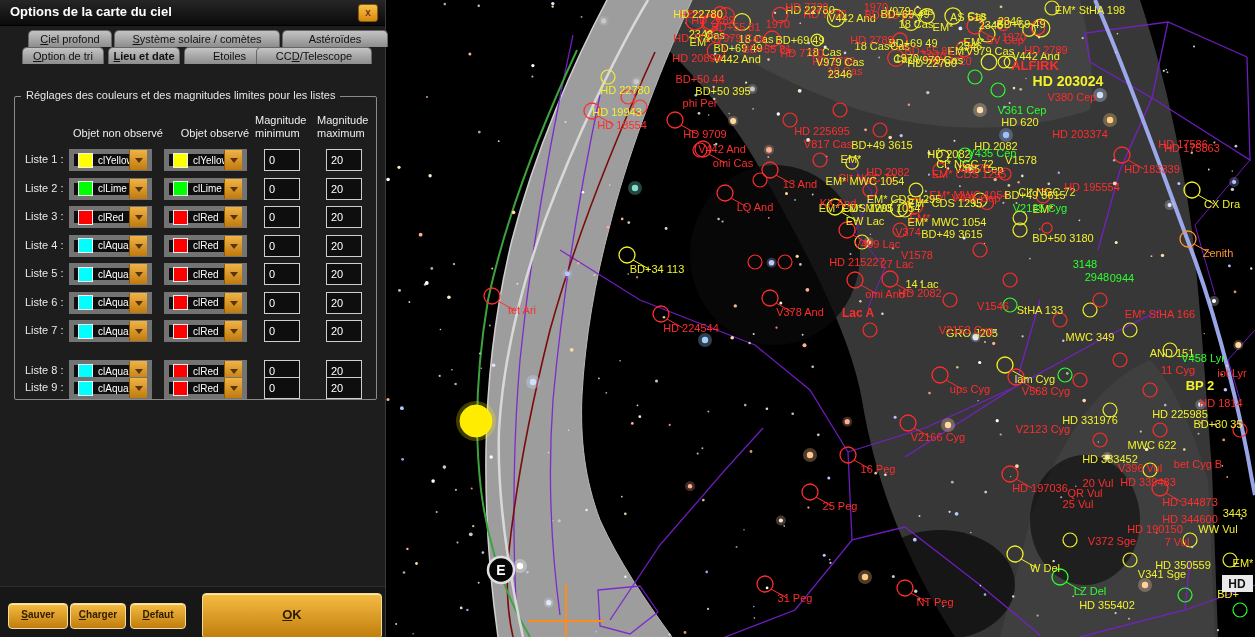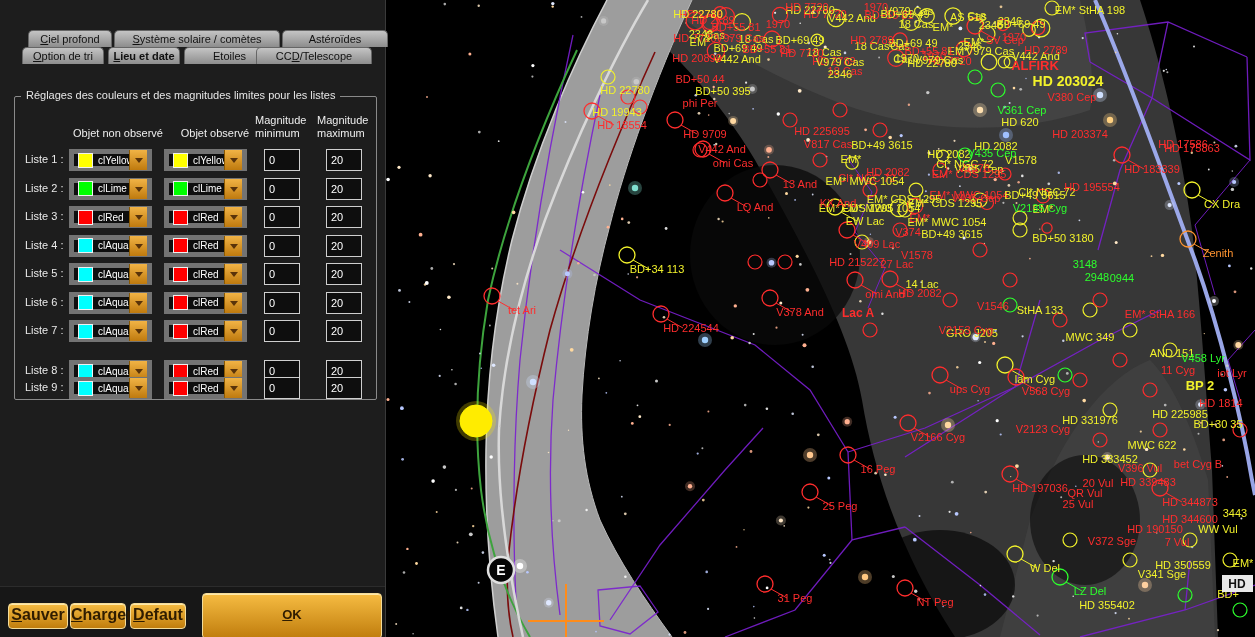--- a/index.html
+++ b/index.html
@@ -39,21 +39,21 @@
   .swatch{width:13px;height:13px;margin-left:4px;border:1px solid #f0f0f0;flex:0 0 auto;}
   .combo-text{flex:1;font-size:10px;color:#fff;padding-left:5px;white-space:nowrap;overflow:hidden;}
   .combo-btn{width:17px;height:20px;flex:0 0 auto;background:linear-gradient(#f1b345,#bf7a0e);
              border-left:1px solid #8a5800;display:flex;align-items:center;justify-content:center;}
   .combo-btn::after{content:"";width:0;height:0;border:4px solid transparent;border-top:5px solid #59330a;margin-top:5px;}
   .maginput{position:absolute;top:0;width:36px;height:22px;box-sizing:border-box;background:#0e0e0e;
             border:1px solid #cfcfcf;color:#fff;font-size:11px;padding:0 4px;font-family:"Liberation Sans",sans-serif;}
   .maginput.m1{left:249px}.maginput.m2{left:311px}
   #footer{position:absolute;left:0;bottom:0;width:100%;height:50px;background:#171717;border-top:1px solid #2c2c2c;}
   .btn{position:absolute;background:linear-gradient(#f6bc42,#c07d0d);border:1px solid #f3dc9a;
-       border-radius:4px;color:#2f1c00;font-size:16px;font-weight:bold;text-align:center;cursor:pointer;
+       border-radius:4px;color:#2f1c00;font-size:10px;font-weight:bold;text-align:center;cursor:pointer;
        box-shadow:inset 0 1px 0 #ffe9a8;}
   #btn-sauver{left:8px;top:16px;width:58px;height:24px;line-height:22px;}
   #btn-charger{left:70px;top:16px;width:54px;height:24px;line-height:22px;}
   #btn-defaut{left:130px;top:16px;width:54px;height:24px;line-height:22px;}
   #btn-ok{left:202px;top:6px;width:178px;height:44px;line-height:42px;font-size:13px;}
   u{text-decoration:underline;}
 </style>
 </head>
 <body>
 
@@ -788,20 +788,24 @@
         <text x="935" y="606" fill="#ff2d2d" font-size="11" text-anchor="middle" font-family="Liberation Sans, sans-serif">NT Peg</text>
       </g>
 
     <g>
       <rect id="hl-rect" width="31" height="17" fill="#e9e9e9" x="1222" y="575"></rect>
       <text id="hl-text" text-anchor="middle" font-size="12" font-weight="bold" fill="#111" font-family="Liberation Sans, sans-serif" x="1237" y="588">HD</text>
     </g>
   </svg>
 
   <div id="dialog">
+    <div id="titlebar">
+      <span id="title">Options de la carte du ciel</span>
+      <div id="close-btn">x</div>
+    </div>
     <div id="tabrow1" class="tab-row">
         <div class="tab" style="left: 28px; width: 84px;"><u>C</u>iel profond</div>
         <div class="tab" style="left: 114px; width: 166px;"><u>S</u>ystème solaire / comètes</div>
         <div class="tab" style="left: 282px; width: 106px;">Astéroïdes</div>
       </div>
     <div id="tabrow2" class="tab-row">
         <div class="tab" style="left: 22px; width: 82px;"><u>O</u>ption de tri</div>
         <div class="tab" style="left: 108px; width: 72px; font-weight: bold;"><u>L</u>ieu et date</div>
         <div class="tab" style="left: 184px; width: 91px;">Etoiles</div>
         <div class="tab" style="left: 256px; width: 116px;">CC<u>D</u>/Telescope</div>

